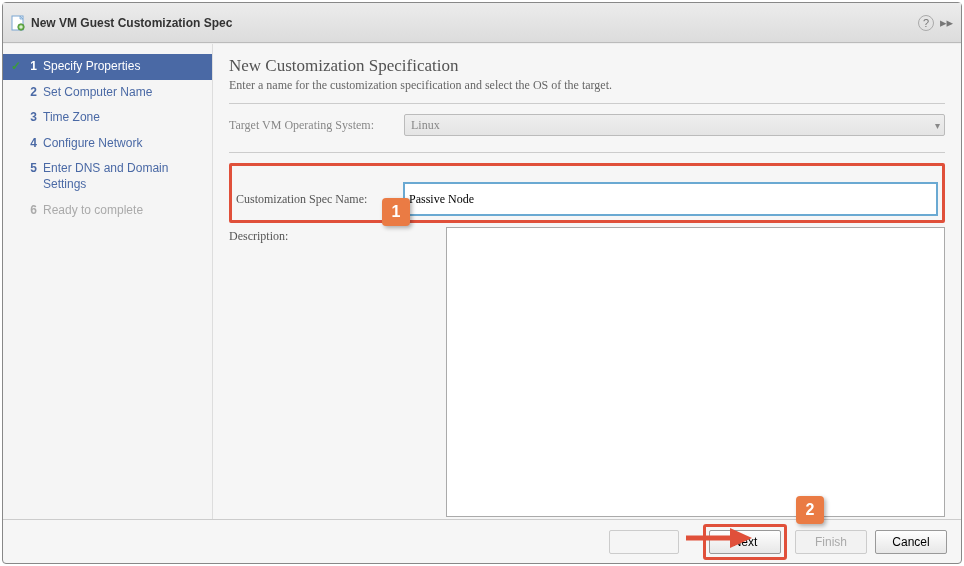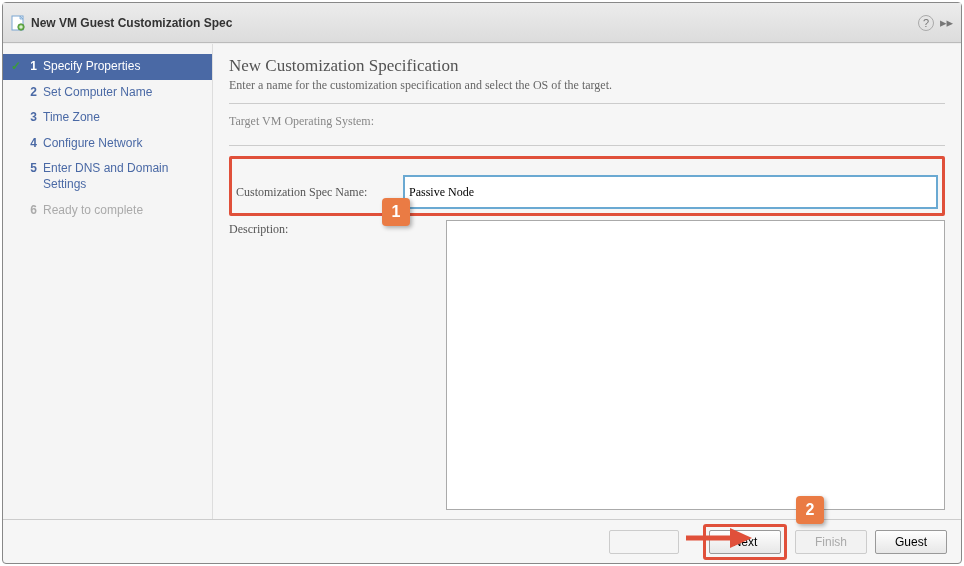--- a/index.html
+++ b/index.html
@@ -333,20 +333,24 @@
       </div>
     </div>
 
     <div class="content">
       <h2>New Customization Specification</h2>
       <div class="subtitle">Enter a name for the customization specification and select the OS of the target.</div>
       <hr class="sep">
 
       <div class="form-row">
         <div class="lbl">Target VM Operating System:</div>
+        <div class="dropdown">
+          <span>Linux</span>
+          <span class="arrow">▾</span>
+        </div>
       </div>
 
 
       <hr class="sep">
 
       <div class="highlight-box-1">
         <div class="spec-name-row">
           <div class="lbl2">Customization Spec Name:</div>
           <input class="text-input" type="text" value="Passive Node" style="">
         </div>
@@ -358,21 +362,21 @@
       </div>
     </div>
   </div>
 
   <div class="footer">
     <div class="btn-ghost-back"></div>
     <span class="next-highlight">
       <button class="btn">Next</button>
     </span>
     <button class="btn disabled">Finish</button>
-    <button class="btn">Guest</button>
+    <button class="btn">Cancel</button>
   </div>
 </div>
 
 <div class="callout-1">1</div>
 <div class="callout-2">2</div>
 <div class="arrow-annotation">
   <svg width="70" height="26" viewBox="0 0 70 26">
     <line x1="2" y1="13" x2="48" y2="13" stroke="#e0503a" stroke-width="5"></line>
     <polygon points="46,3 68,13 46,23" fill="#e0503a"></polygon>
   </svg>

